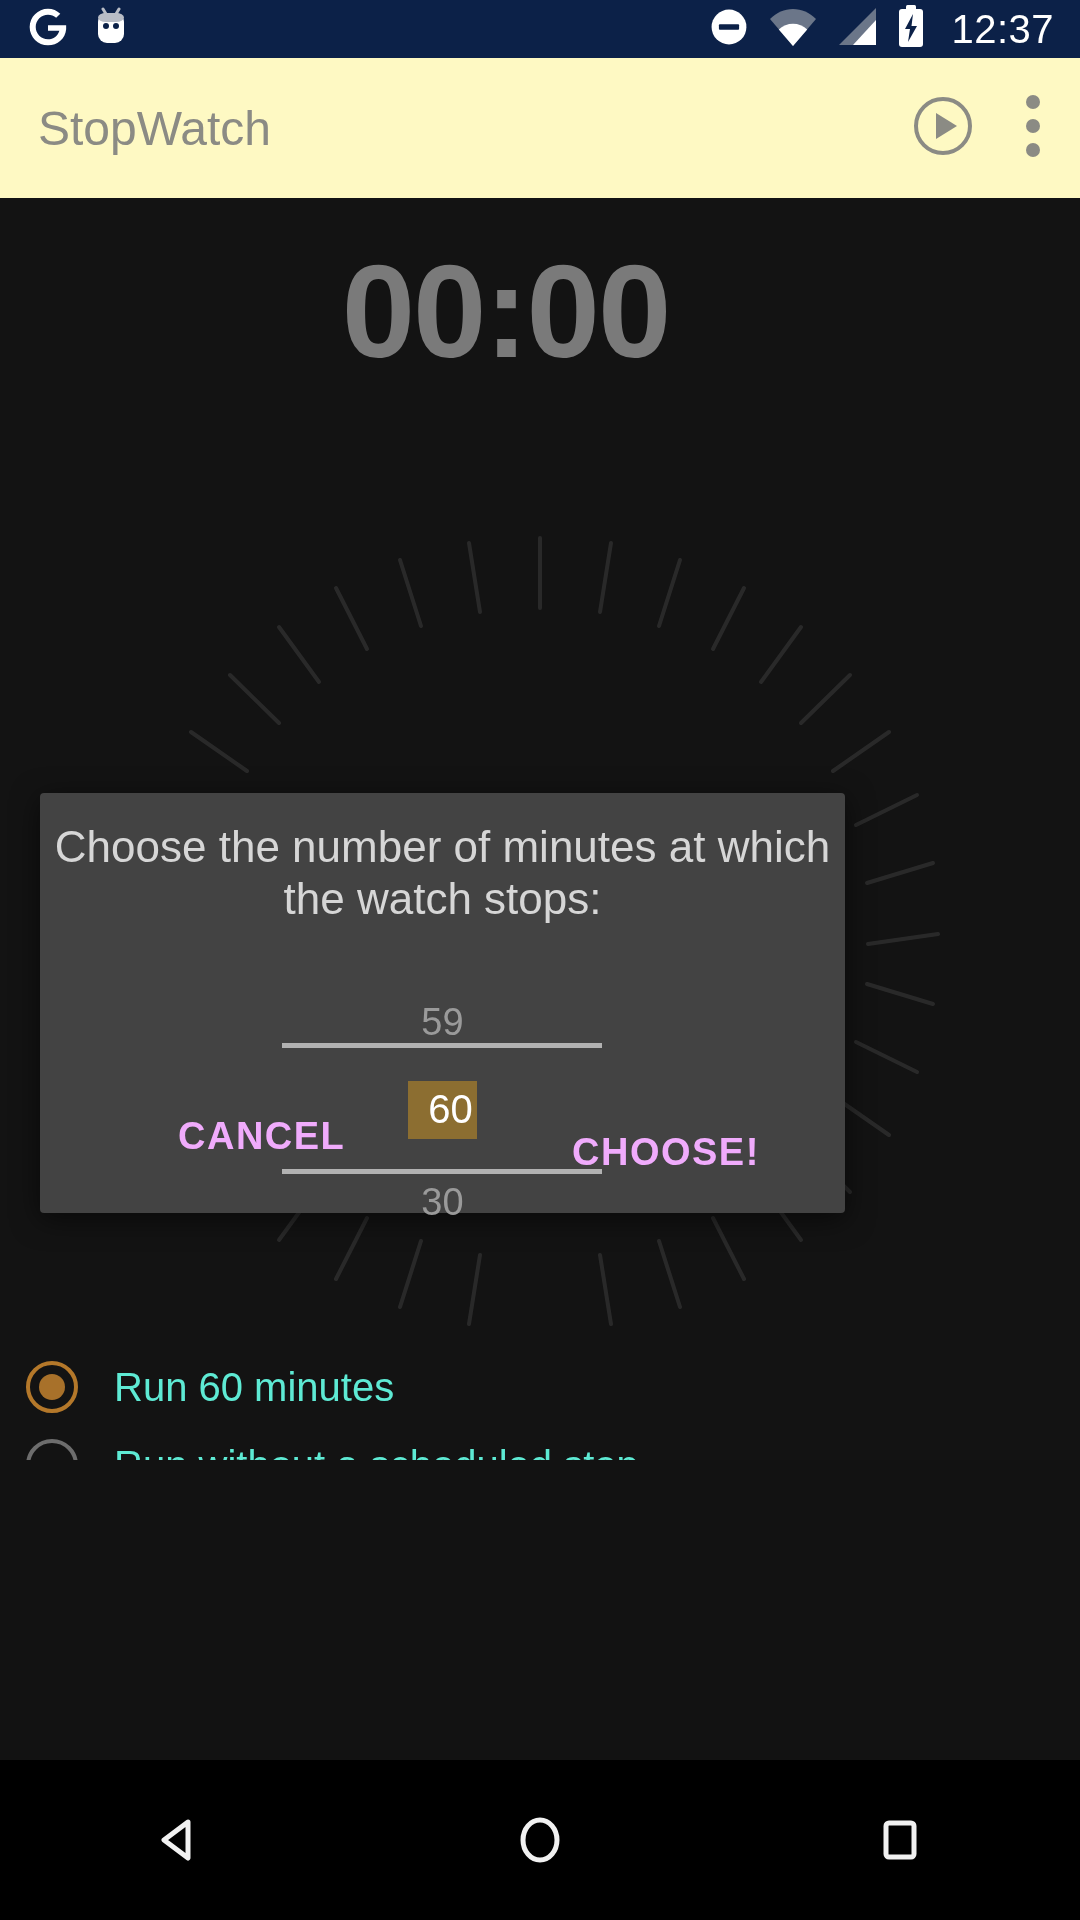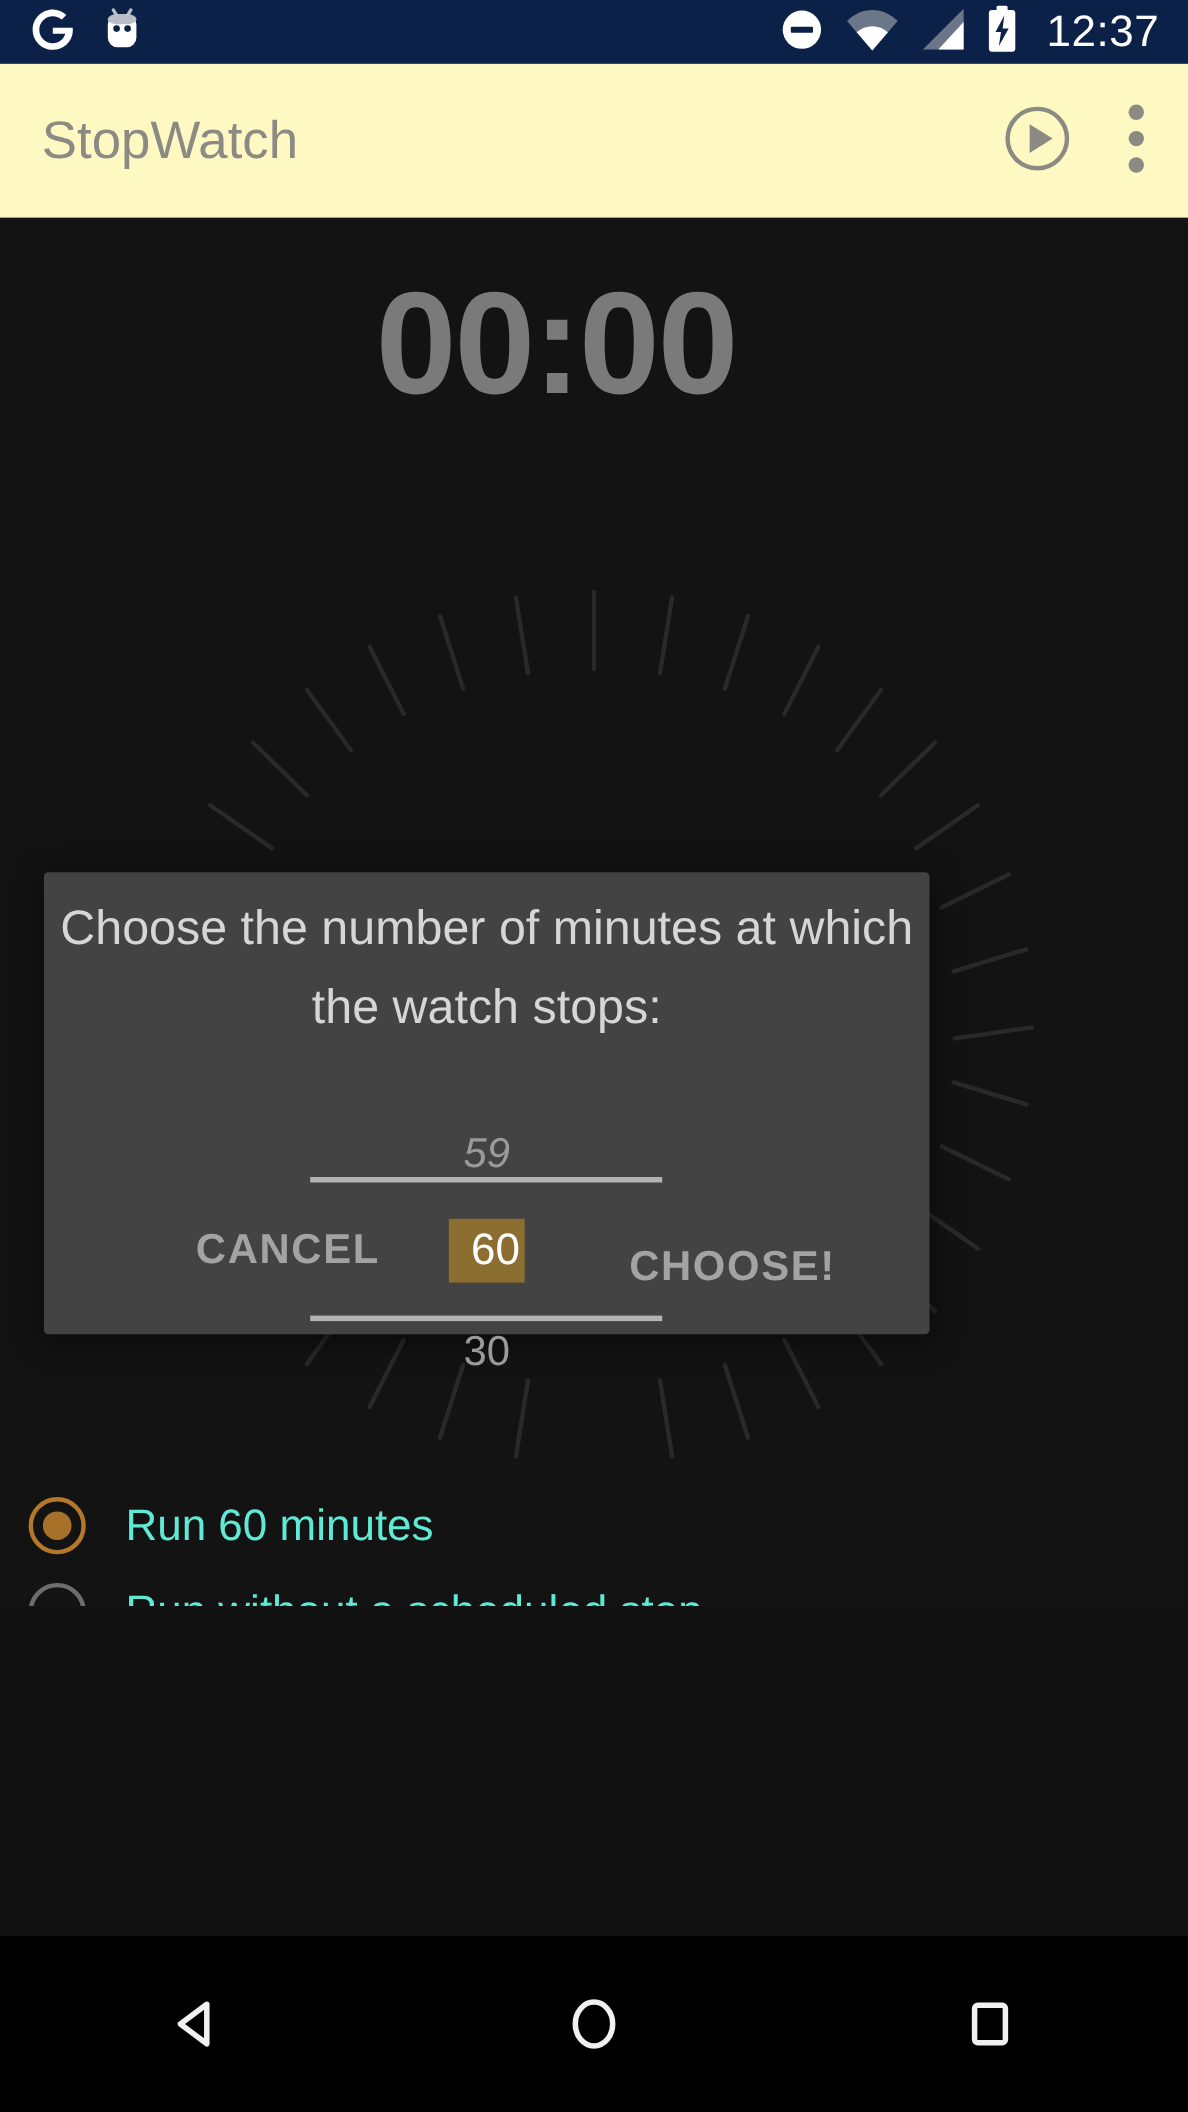--- a/index.html
+++ b/index.html
@@ -49,47 +49,47 @@
   }
 
   
   #dialog{
     position:absolute; left:40px; top:595px; width:805px; height:420px;
     background:#434343; border-radius:4px;
     box-shadow:0 6px 28px rgba(0,0,0,.55);
     z-index:20;
   }
   #dialog .dlg-title{
-    padding:15px 14px 0 14px; text-align:center;
-    color:#d6d6d6; font-size:44px; line-height:72px; font-weight:400;
+    padding:28px 14px 0 14px; text-align:center;
+    color:#d6d6d6; font-size:44px; line-height:52px; font-weight:400;
   }
   .picker{ position:relative; margin-top:26px; height:222px; }
   .pk-val{
     position:absolute; left:0; width:805px; text-align:center;
     font-size:38px; color:#9a9a9a; line-height:1;
   }
-  .pk-val.prev{ top:52px;font-style:italic; }
+  .pk-val.prev{ top:52px; }
   .pk-val.next{ top:232px; }
   .pk-sel{
     position:absolute; left:0; width:805px; top:138px; text-align:center;
     font-size:40px; line-height:1;
   }
   .pk-sel span{
     color:#ffffff; background:#8c6e31; padding:6px 4px 8px 20px;
   }
   .pk-div{
     position:absolute; left:242px; width:320px; height:5px; background:#b2b2b2;
   }
   .pk-div.top{ top:92px; }
   .pk-div.bot{ top:218px; }
   .dlg-actions{
     position:absolute; left:0; bottom:38px; width:805px; height:60px;
   }
   .dlg-btn{
-    position:absolute; color:#a3a3a3; font-size:38px; font-weight:700;
+    position:absolute; color:#f0abfc; font-size:38px; font-weight:700;
     letter-spacing:1.5px; background:none; border:none; cursor:pointer;
     font-family:"Liberation Sans", sans-serif;
   }
   .dlg-btn.cancel{ left:138px; top:0; }
   .dlg-btn.choose{ left:532px; top:16px; }
 
   
   #options{ position:absolute; left:22px; top:1150px; width:1030px; }
   .opt{ display:flex; align-items:center; height:78px; cursor:pointer; }
   .radio{

